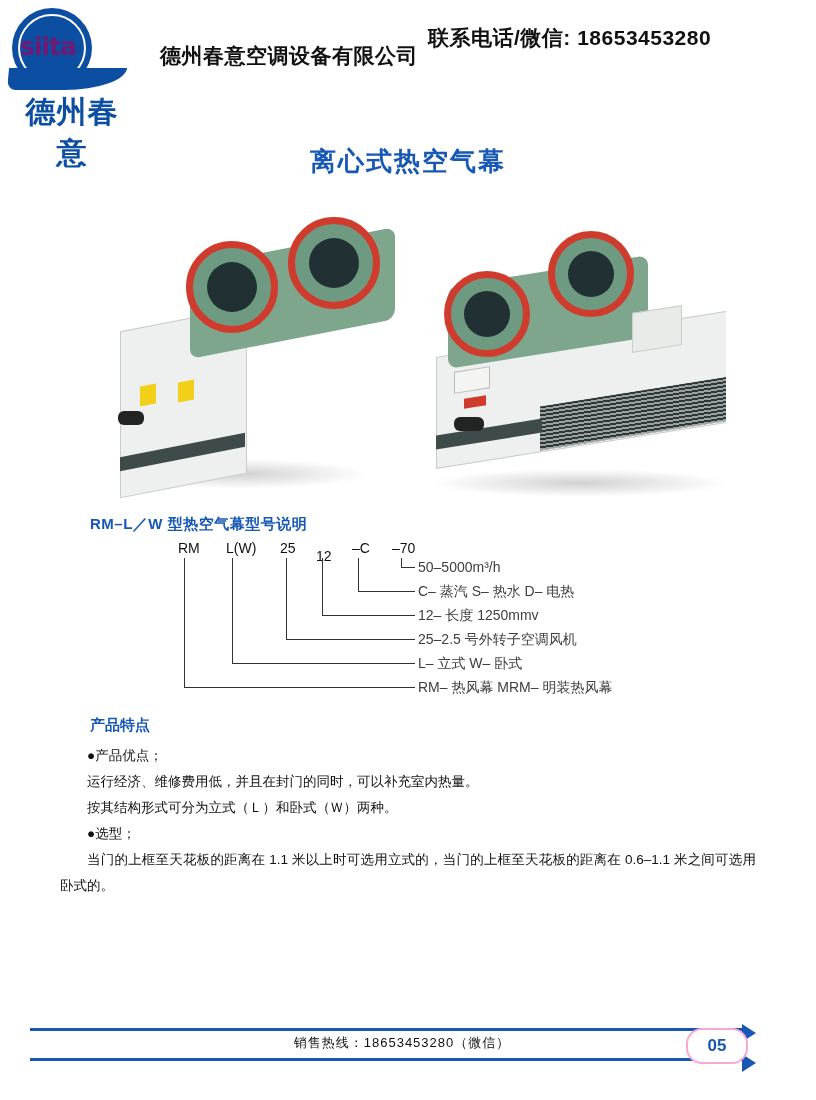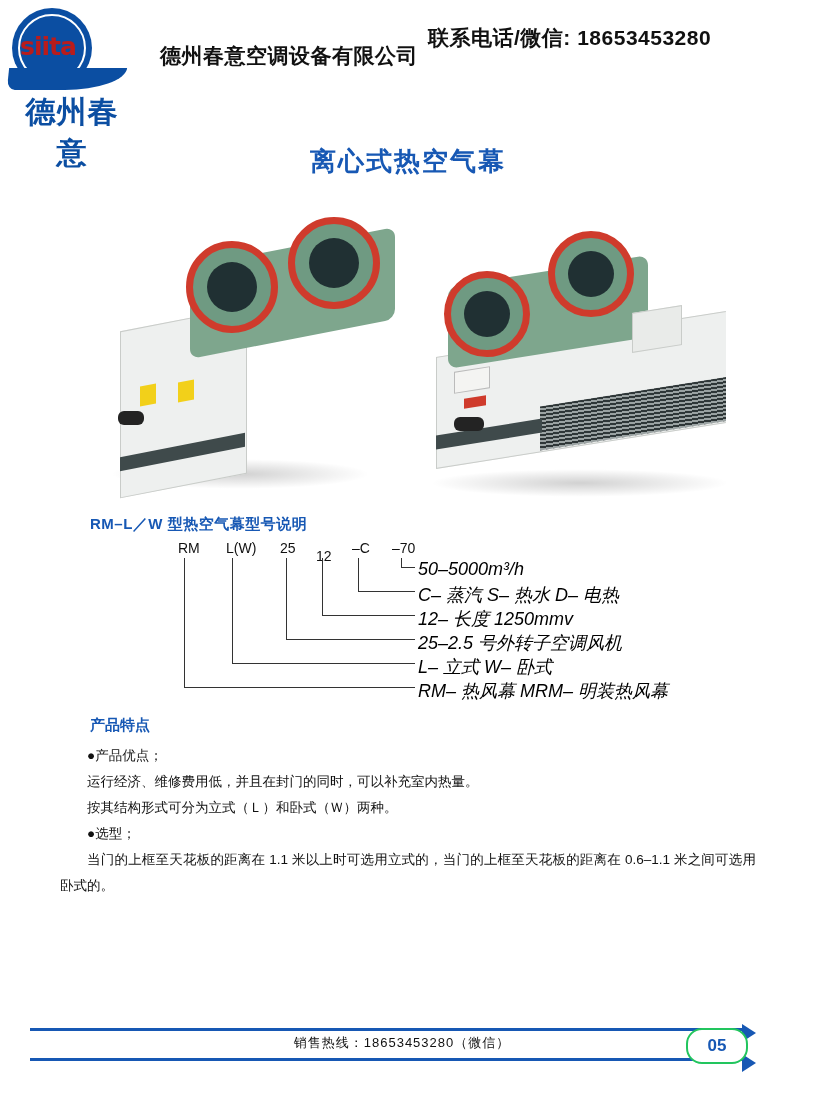--- a/index.html
+++ b/index.html
@@ -47,21 +47,21 @@
     border-radius: 50%;
     border: 2px solid #ffffff;
     box-sizing: border-box;
   }
   .logo-text-en {
     position: absolute;
     left: 12px;
     top: 26px;
     width: 52px;
     text-align: center;
-    color: #b91c1c;
+    color: #701a75;
     font-size: 25px;
     font-weight: bold;
     letter-spacing: -1px;
     font-family: "DejaVu Sans", sans-serif;
   }
   .logo-swoosh {
     position: absolute;
     left: 0px;
     top: 62px;
     width: 118px;
@@ -193,24 +193,23 @@
     width: 1px;
     background: #333;
   }
   .m-line-h {
     position: absolute;
     height: 1px;
     background: #333;
   }
   .m-desc {
     position: absolute;
-    font-size: 18px;
-    color: #000000;
+    font-size: 14px;
+    color: #404040;
     white-space: nowrap;
-    font-style: italic;
   }
 
   
   .features {
     margin: 8px 60px 0 60px;
     font-size: 13.5px;
     line-height: 26px;
     color: #111;
   }
   .features p {
@@ -281,21 +280,21 @@
     color: #111;
     letter-spacing: 1px;
     padding-left: 44px;
   }
   .f-page {
     position: absolute;
     left: 686px;
     top: 0px;
     width: 58px;
     height: 32px;
-    border: 2px solid #22c55e;
+    border: 2px solid #f9a8d4;
     border-radius: 16px;
     background: #ffffff;
     color: #1758b4;
     font-size: 17px;
     font-weight: bold;
     display: flex;
     align-items: center;
     justify-content: center;
   }
 </style>

